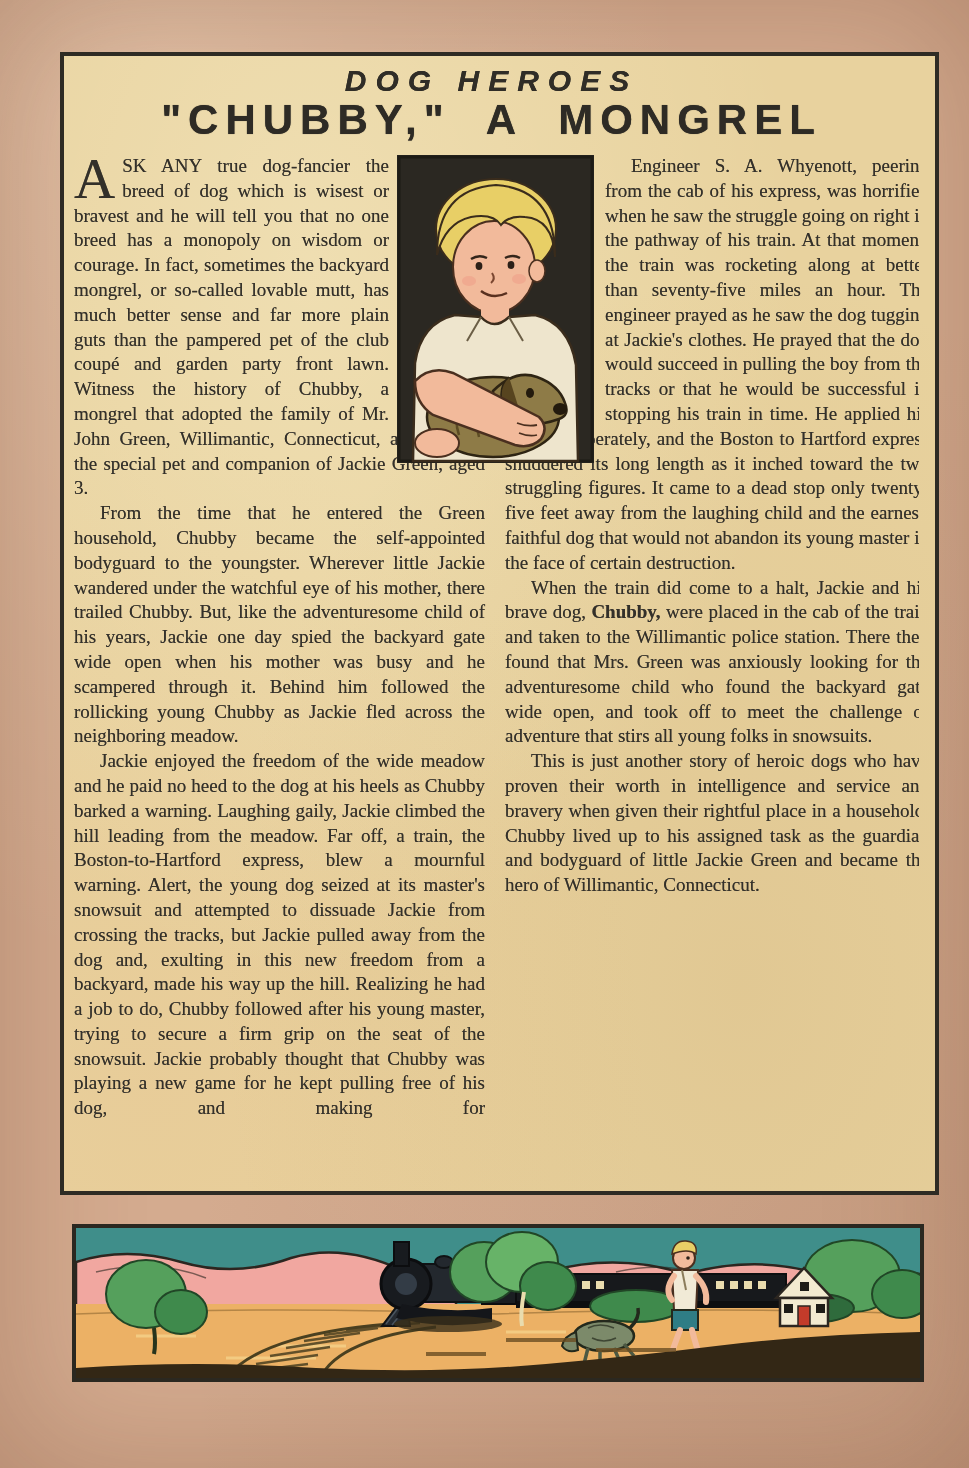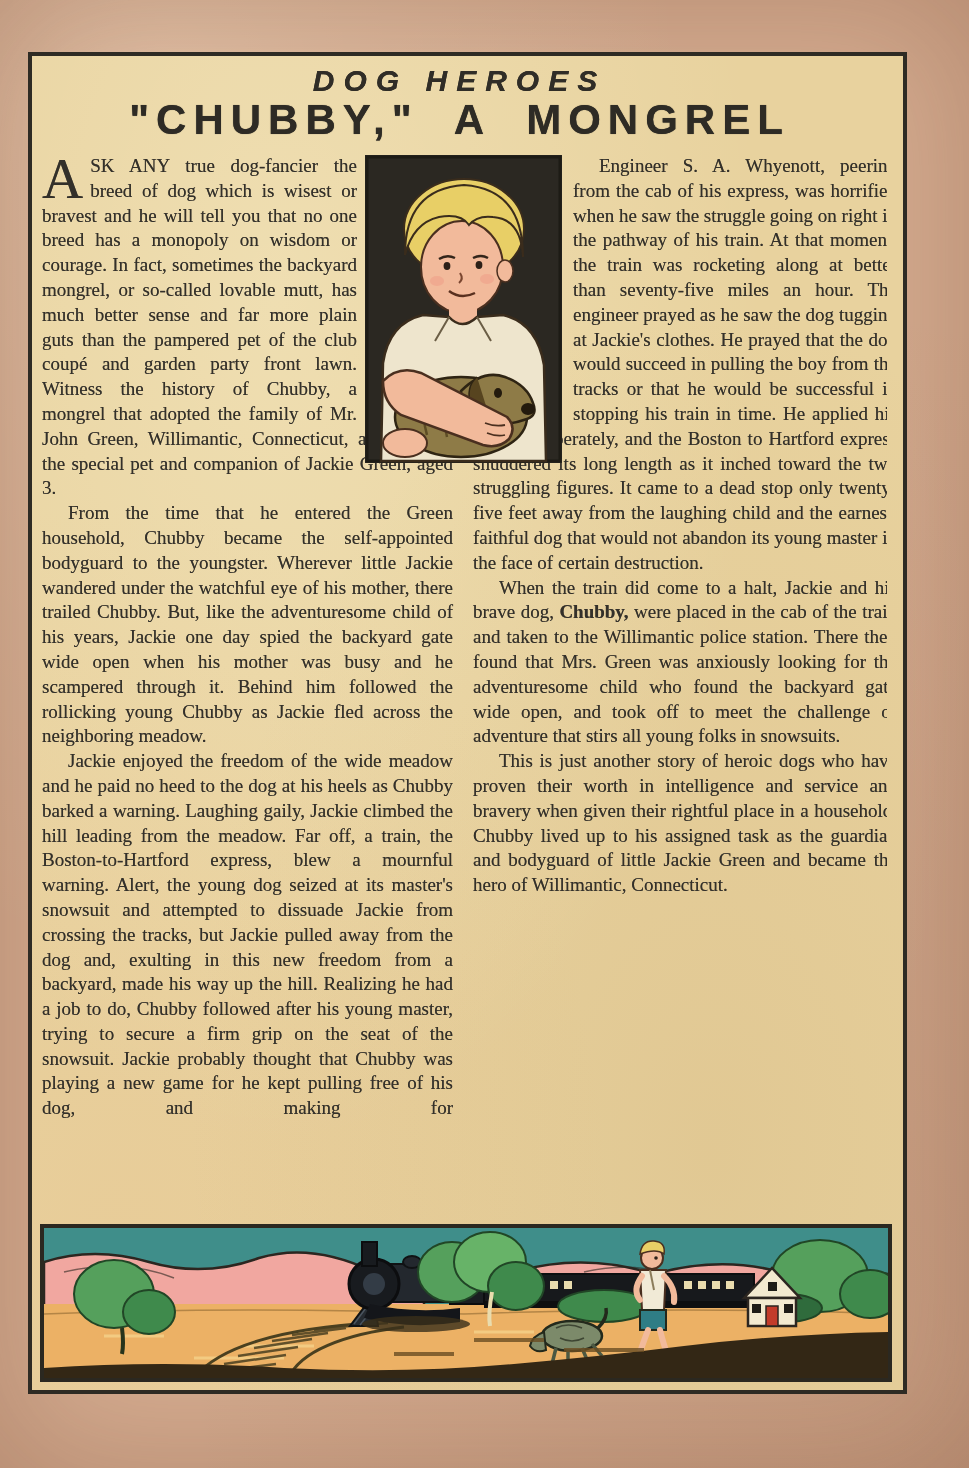--- a/index.html
+++ b/index.html
@@ -19,21 +19,21 @@
     background-color:var(--outer-paper);
     background-image:
       radial-gradient(ellipse at 18% 8%, rgba(255,238,214,.30), transparent 45%),
       radial-gradient(ellipse at 88% 92%, rgba(110,60,35,.14), transparent 55%),
       radial-gradient(ellipse at 55% 45%, rgba(255,242,218,.12), transparent 60%);
     box-shadow:inset 0 0 140px rgba(96,52,30,.28);
     font-family:"Liberation Serif", serif;
     color:var(--ink);
   }
   .frame{
-    position:absolute;left:28px;top:52px;width:879px;height:1342px;
+    position:absolute;left:60px;top:52px;width:879px;height:1143px;
     box-sizing:border-box;border:4px solid #2e2b24;
     background-color:var(--inner-paper);
     background-image:
       radial-gradient(ellipse at 28% 18%, rgba(255,250,222,.30), transparent 55%),
       radial-gradient(ellipse at 78% 82%, rgba(162,112,52,.10), transparent 55%),
       radial-gradient(ellipse at 10% 90%, rgba(230,170,120,.14), transparent 45%);
     padding:8px 16px 0 0;
   }
   header{height:82px;text-align:center;}
   .title1{

